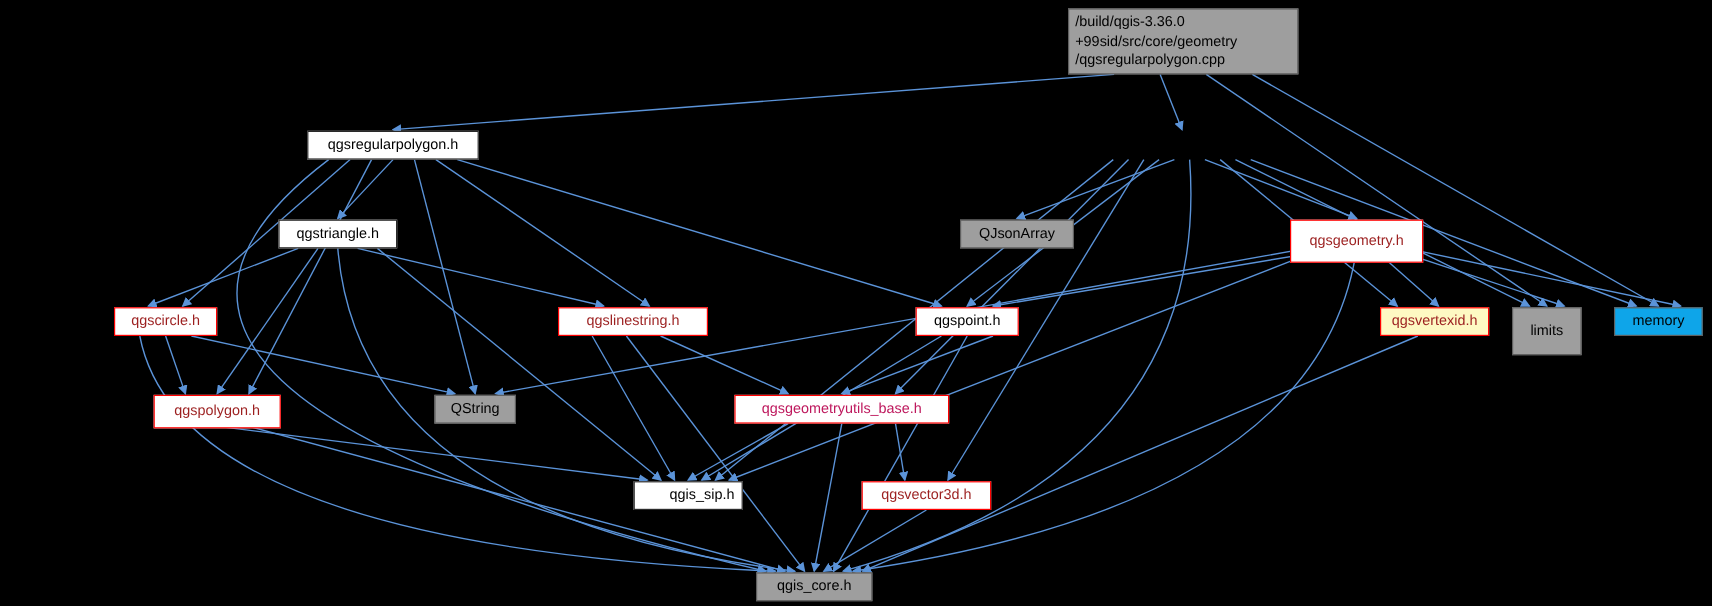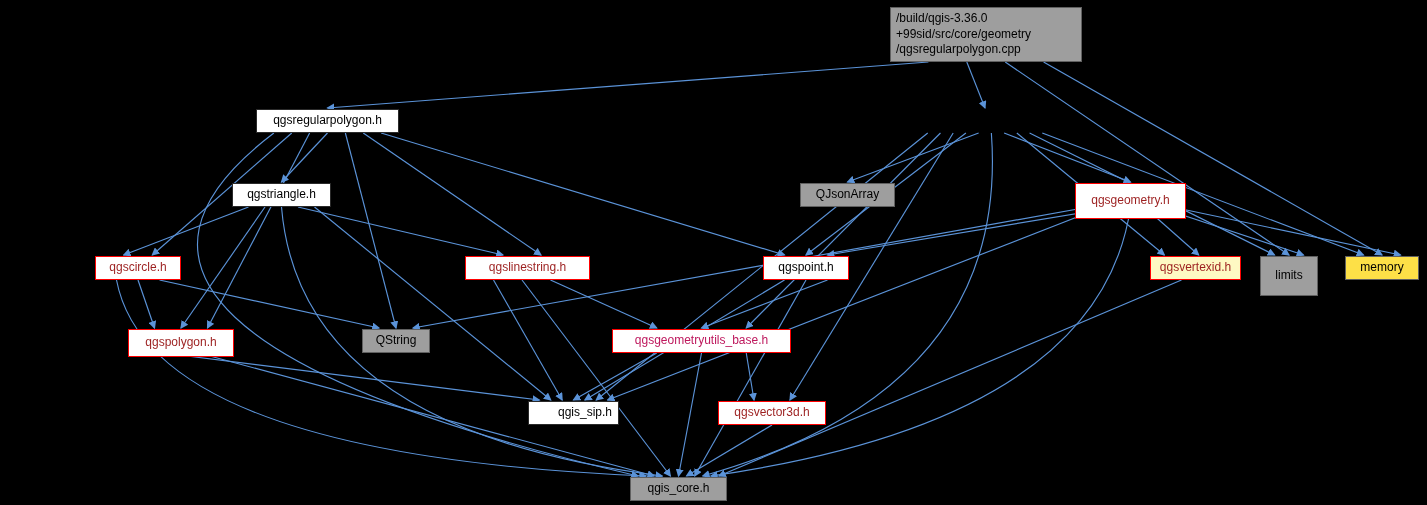--- a/index.html
+++ b/index.html
@@ -110,20 +110,20 @@
 /qgsregularpolygon.cpp</div>
     <div class="node header" data-interactable="true" style="left: 256px; top: 109px; width: 143px; height: 24px; background: rgb(255, 255, 255); border: 1px solid rgb(42, 42, 42); color: rgb(0, 0, 0);">qgsregularpolygon.h</div>
     <div class="node header" data-interactable="true" style="left: 232px; top: 183px; width: 99px; height: 24px; background: rgb(255, 255, 255); border: 1px solid rgb(42, 42, 42); color: rgb(0, 0, 0);">qgstriangle.h</div>
     <div class="node external" data-interactable="false" style="left: 800px; top: 183px; width: 95px; height: 24px; background: rgb(158, 158, 158); border: 1px solid rgb(96, 96, 96); color: rgb(0, 0, 0);">QJsonArray</div>
     <div class="node truncated" data-interactable="true" style="left: 1075px; top: 183px; width: 111px; height: 36px; background: rgb(255, 255, 255); border: 1.5px solid rgb(255, 0, 0); color: rgb(156, 31, 31);">qgsgeometry.h</div>
     <div class="node truncated" data-interactable="true" style="left: 95px; top: 256px; width: 86px; height: 24px; background: rgb(255, 255, 255); border: 1.5px solid rgb(255, 0, 0); color: rgb(156, 31, 31);">qgscircle.h</div>
     <div class="node truncated" data-interactable="true" style="left: 465px; top: 256px; width: 125px; height: 24px; background: rgb(255, 255, 255); border: 1.5px solid rgb(255, 0, 0); color: rgb(156, 31, 31);">qgslinestring.h</div>
     <div class="node truncated" data-interactable="true" style="left: 763px; top: 256px; width: 86px; height: 24px; background: rgb(255, 255, 255); border: 1.5px solid rgb(255, 0, 0); color: #000000;">qgspoint.h</div>
     <div class="node truncated" data-interactable="true" style="left: 1130px; top: 256px; width: 91px; height: 24px; background: #fef9c3; border: 1.5px solid rgb(255, 0, 0); color: rgb(156, 31, 31); margin-left: 20px;">qgsvertexid.h</div>
     <div class="node external" data-interactable="false" style="left: 1260px; top: 256px; width: 58px; height: 40px; background: rgb(158, 158, 158); border: 1px solid rgb(96, 96, 96); color: rgb(0, 0, 0);">limits</div>
-    <div class="node external" data-interactable="false" style="left: 1345px; top: 256px; width: 74px; height: 24px; background: #fde047; border: 1px solid rgb(96, 96, 96); color: rgb(0, 0, 0);">memory</div>
+    <div class="node external" data-interactable="false" style="left: 1345px; top: 256px; width: 74px; height: 24px; background: #0ea5e9; border: 1px solid rgb(96, 96, 96); color: rgb(0, 0, 0);">memory</div>
     <div class="node truncated" data-interactable="true" style="left: 128px; top: 329px; width: 106px; height: 28px; background: rgb(255, 255, 255); border: 1.5px solid rgb(255, 0, 0); color: rgb(156, 31, 31);">qgspolygon.h</div>
     <div class="node external" data-interactable="false" style="left: 362px; top: 329px; width: 68px; height: 24px; background: rgb(158, 158, 158); border: 1px solid rgb(96, 96, 96); color: rgb(0, 0, 0);">QString</div>
     <div class="node truncated" data-interactable="true" style="left: 612px; top: 329px; width: 179px; height: 24px; background: rgb(255, 255, 255); border: 1.5px solid rgb(255, 0, 0); color: #be185d;">qgsgeometryutils_base.h</div>
     <div class="node header" data-interactable="true" style="left: 528px; top: 401px; width: 91px; height: 24px; background: rgb(255, 255, 255); border: 1px solid rgb(42, 42, 42); color: rgb(0, 0, 0); padding-left: 28px;">qgis_sip.h</div>
     <div class="node truncated" data-interactable="true" style="left: 718px; top: 401px; width: 108px; height: 24px; background: rgb(255, 255, 255); border: 1.5px solid rgb(255, 0, 0); color: rgb(156, 31, 31);">qgsvector3d.h</div>
     <div class="node external" data-interactable="false" style="left: 630px; top: 477px; width: 97px; height: 24px; background: rgb(158, 158, 158); border: 1px solid rgb(96, 96, 96); color: rgb(0, 0, 0);">qgis_core.h</div>
   </div>
 
 </body></html>

